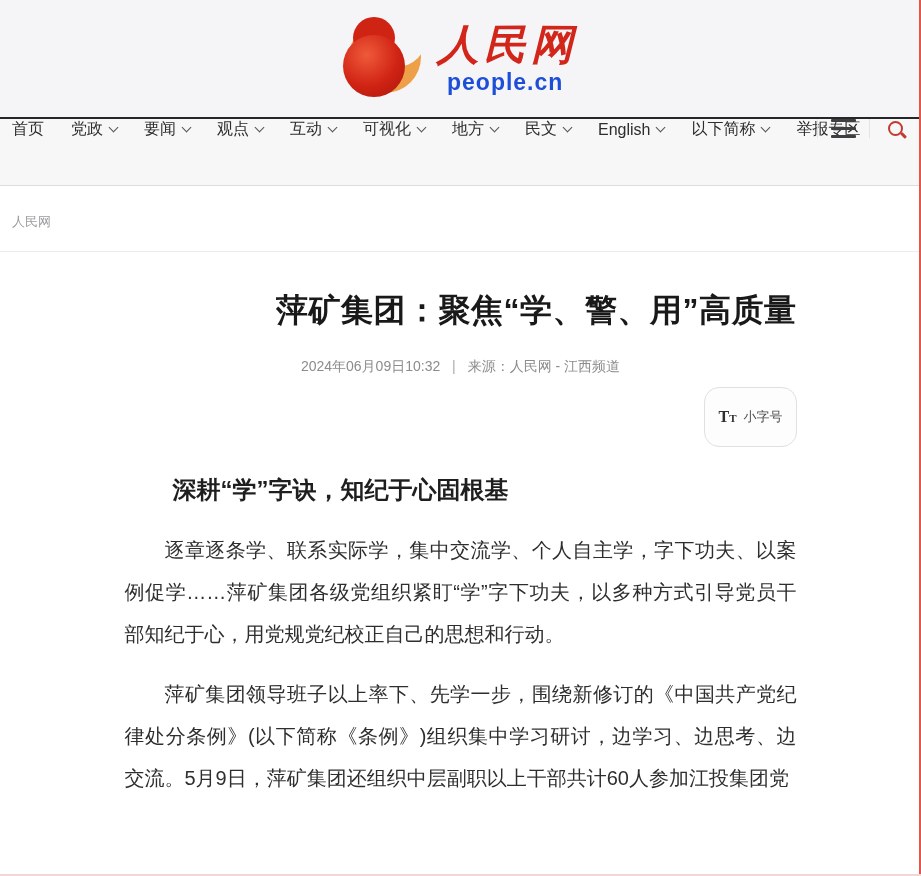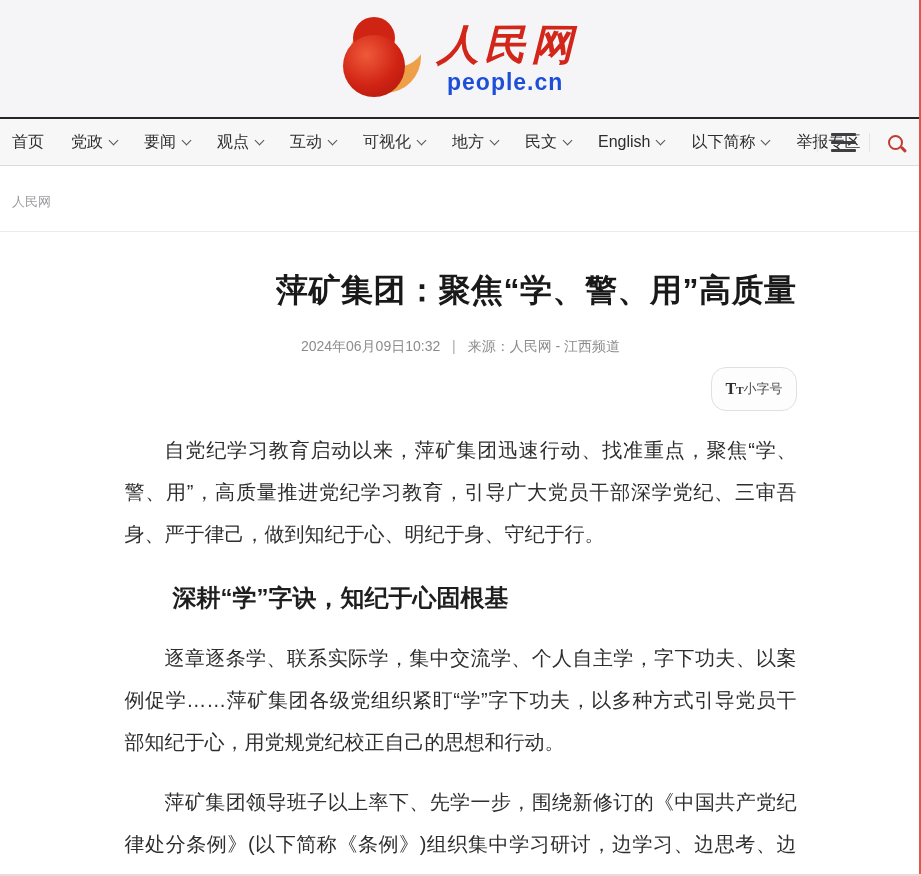--- a/index.html
+++ b/index.html
@@ -31,23 +31,23 @@
   .logo-textblock { display:flex; flex-direction:column; }
   .logo-cn {
     color:#d2261b; font-size:42px; font-weight:bold; font-style:italic;
     letter-spacing:5px; line-height:1.05;
     font-family:"Liberation Serif","DejaVu Serif",serif;
   }
   .logo-en { color:#1d4ed8; font-size:23px; font-weight:bold; letter-spacing:1px; padding-left:10px; margin-top:1px; }
 
   
   .nav {
-    height: 49px; background:#f7f7f8;
+    height: 69px; background:#f7f7f8;
     border-top:2px solid #26262a; border-bottom:1px solid #dcdcdc;
-    display:flex; align-items:center; padding-left:12px;
+    display:flex; align-items:flex-start; padding-left:12px;
   }
   .nav-left { display:flex; align-items:center; gap:27px; flex:1; min-width:0; }
   .nav-item { font-size:16px; color:#2d2d2d; display:flex; align-items:center; white-space:nowrap; cursor:pointer; }
   .chev {
     display:inline-block; width:7px; height:7px;
     border-right:1.6px solid #555; border-bottom:1.6px solid #555;
     transform: rotate(45deg); margin-left:7px; margin-top:-4px;
   }
   .nav-right { display:flex; align-items:stretch; }
   .nav-iconbox {
@@ -72,23 +72,23 @@
   .article { width: 672px; margin: 0 auto; }
   .title {
     margin-top:36px; text-align:right;
     font-size:32px; line-height:44px; font-weight:bold; color:#191919;
     letter-spacing:0.5px;
   }
   .meta { text-align:center; margin-top:26px; font-size:14px; color:#8c8c8c; }
   .meta .sep { margin:0 8px; color:#aaa; }
   .toolbar { display:flex; justify-content:flex-end; margin-top:11px; }
   .pill {
-    display:inline-flex; align-items:center; gap:0;
+    display:inline-flex; align-items:center; gap:7px;
     border:1px solid #e0e0e0; background:#fdfdfd; border-radius:15px;
-    padding:12px 13px; font-size:13px; color:#4a4a4a; cursor:pointer;
+    padding:20px 13px; font-size:13px; color:#4a4a4a; cursor:pointer;
   }
   .tt { font-family:"Liberation Serif","DejaVu Serif",serif; font-weight:bold; color:#2f2f2f; line-height:1; }
   .t-big { font-size:16px; }
   .t-small { font-size:11px; }
   .article p.body-p {
     font-size:20px; line-height:42px; color:#2e2e2e;
     text-indent:2em; text-align:justify; margin:18px 0 0;
   }
   .article .subhead {
     font-size:24px; line-height:42px; font-weight:bold; color:#1e1e1e;
@@ -191,21 +191,20 @@
       <span>来源：人民网 - 江西频道</span>
     </div>
 
     <div class="toolbar">
       <span class="pill">
         <span class="tt"><span class="t-big">T</span><span class="t-small">T</span></span>
         <span>小字号</span>
       </span>
     </div>
 
-    <p class="body-p">自党纪学习教育启动以来，萍矿集团迅速行动、找准重点，聚焦“学、警、用”，高质量推进党纪学习教育，引导广大党员干部深学党纪、三审吾身、严于律己，做到知纪于心、明纪于身、守纪于行。</p>
 
     <p class="subhead">深耕“学”字诀，知纪于心固根基</p>
 
     <p class="body-p">逐章逐条学、联系实际学，集中交流学、个人自主学，字下功夫、以案例促学……萍矿集团各级党组织紧盯“学”字下功夫，以多种方式引导党员干部知纪于心，用党规党纪校正自己的思想和行动。</p>
 
     <p class="body-p">萍矿集团领导班子以上率下、先学一步，围绕新修订的《中国共产党纪律处分条例》(以下简称《条例》)组织集中学习研讨，边学习、边思考、边交流。5月9日，萍矿集团还组织中层副职以上干部共计60人参加江投集团党</p>
   </div>
 </div>
 
 </body></html>

